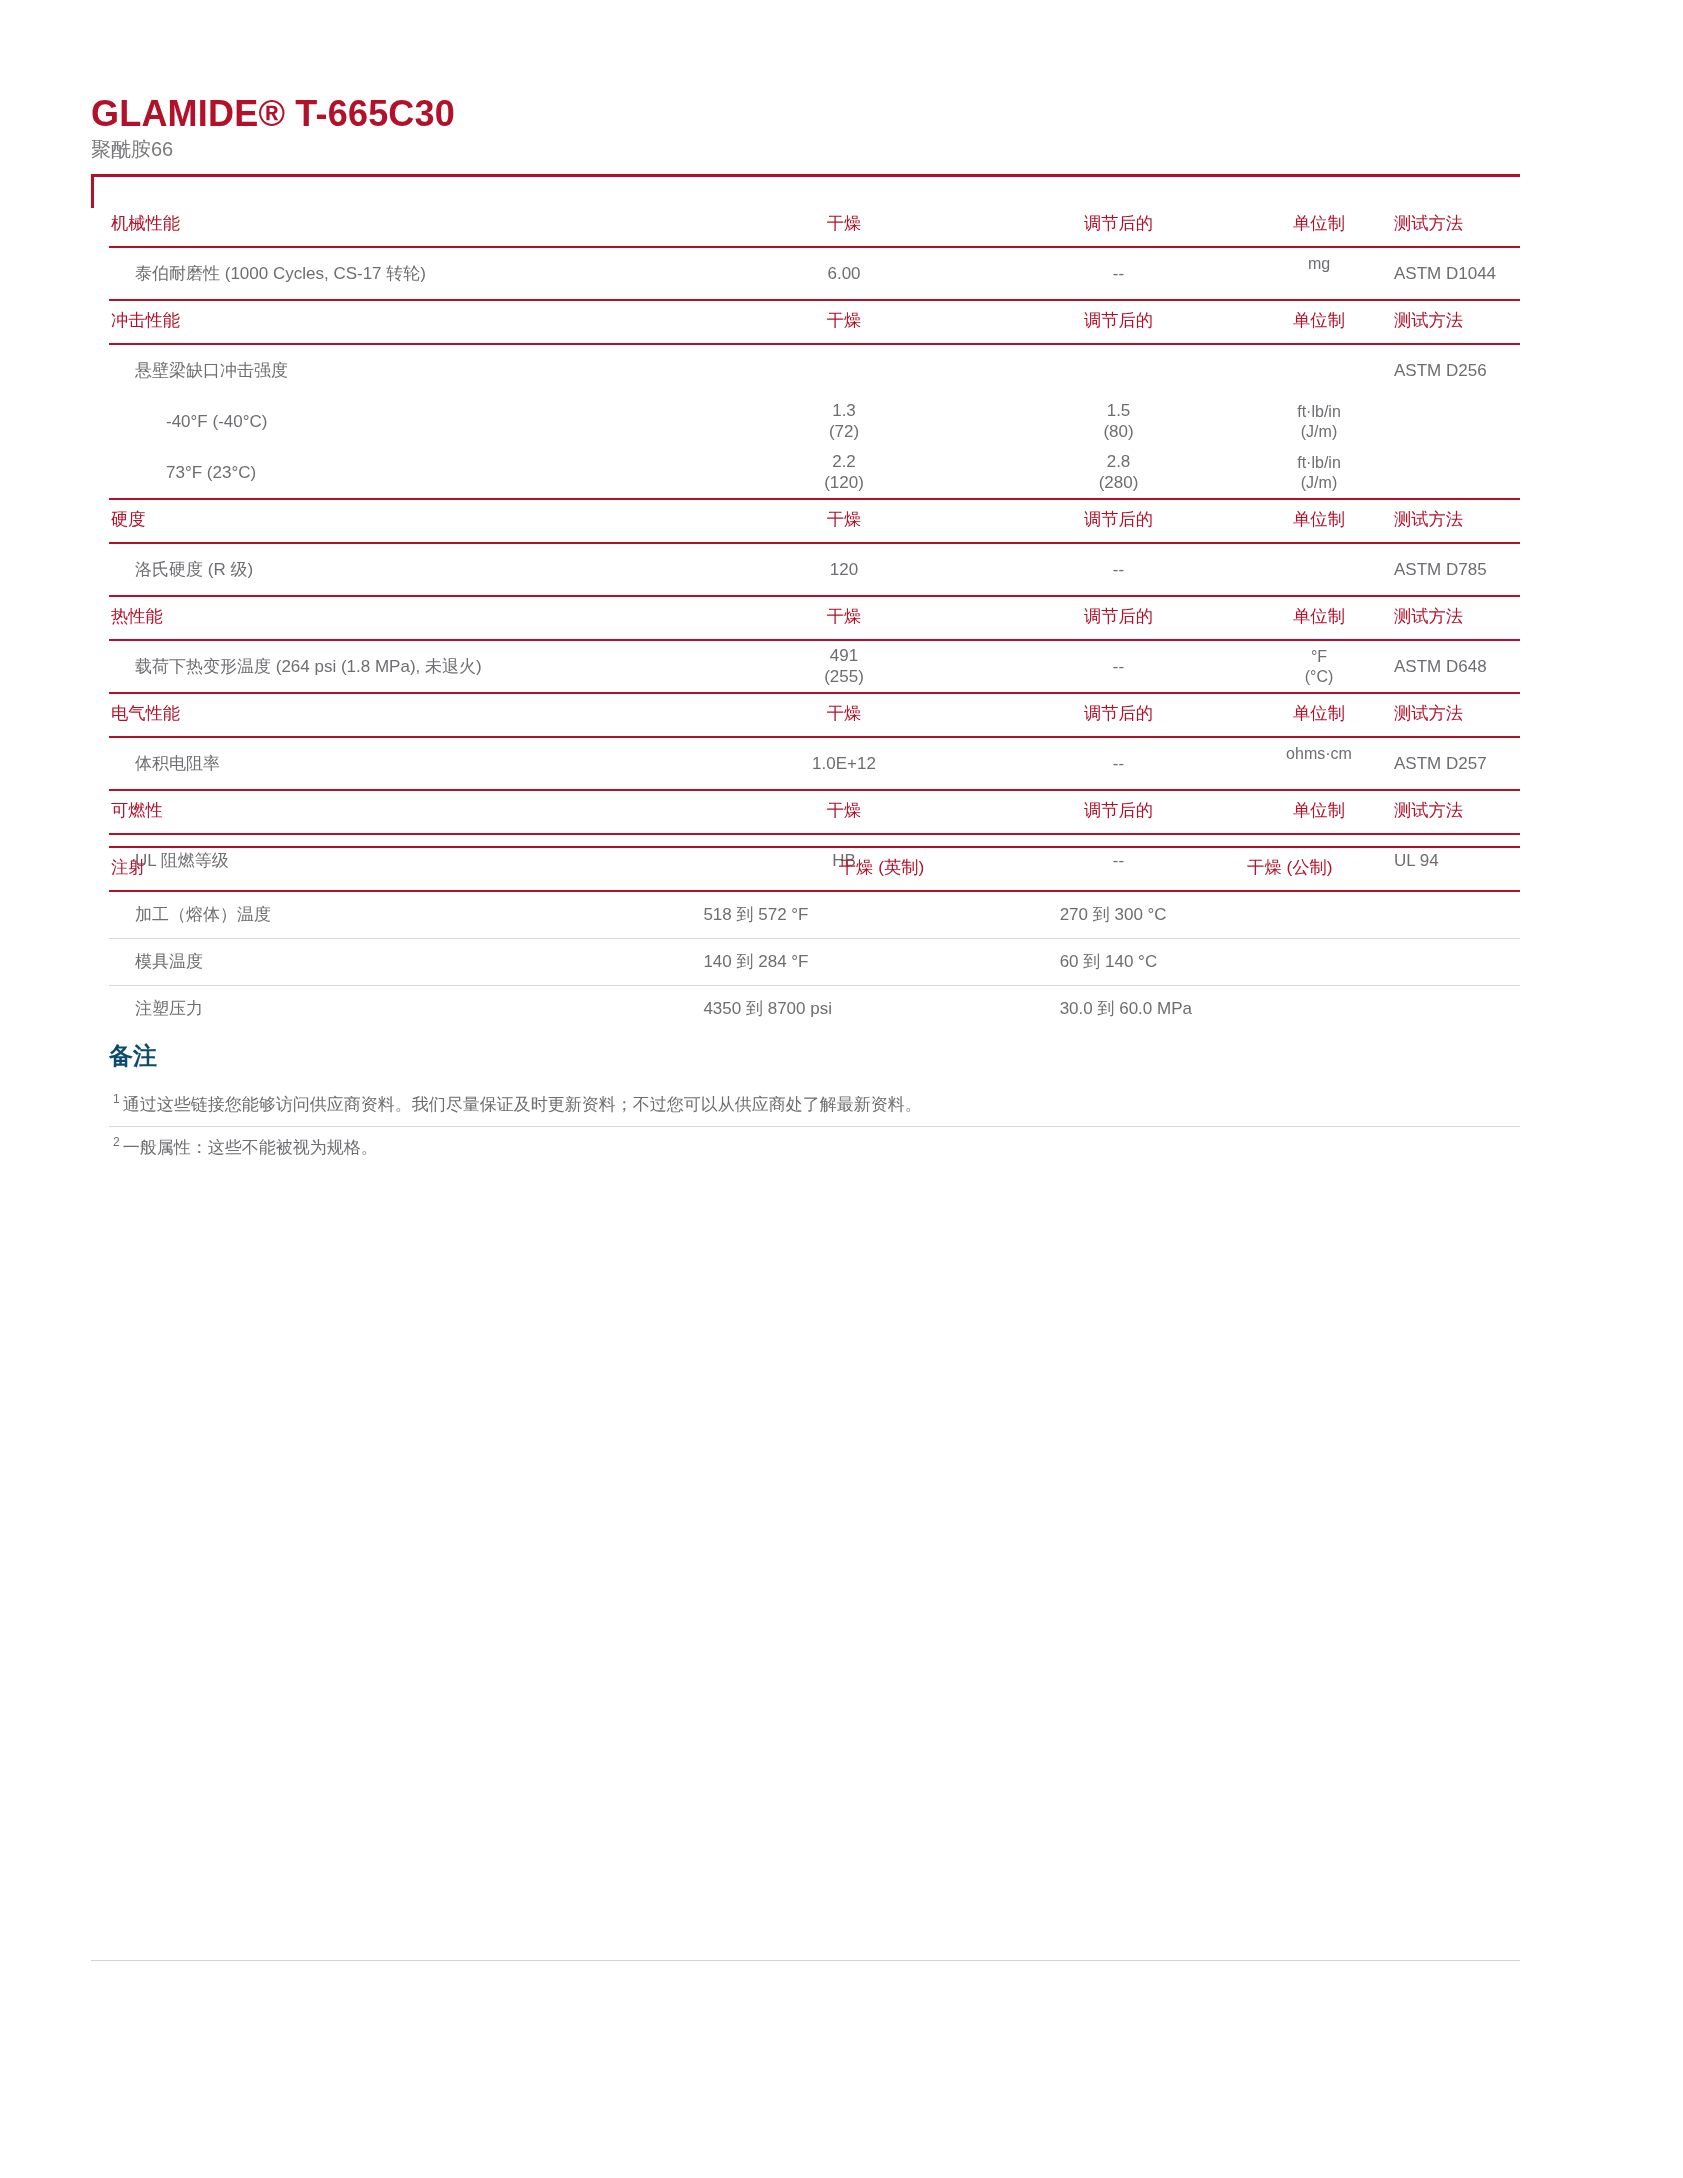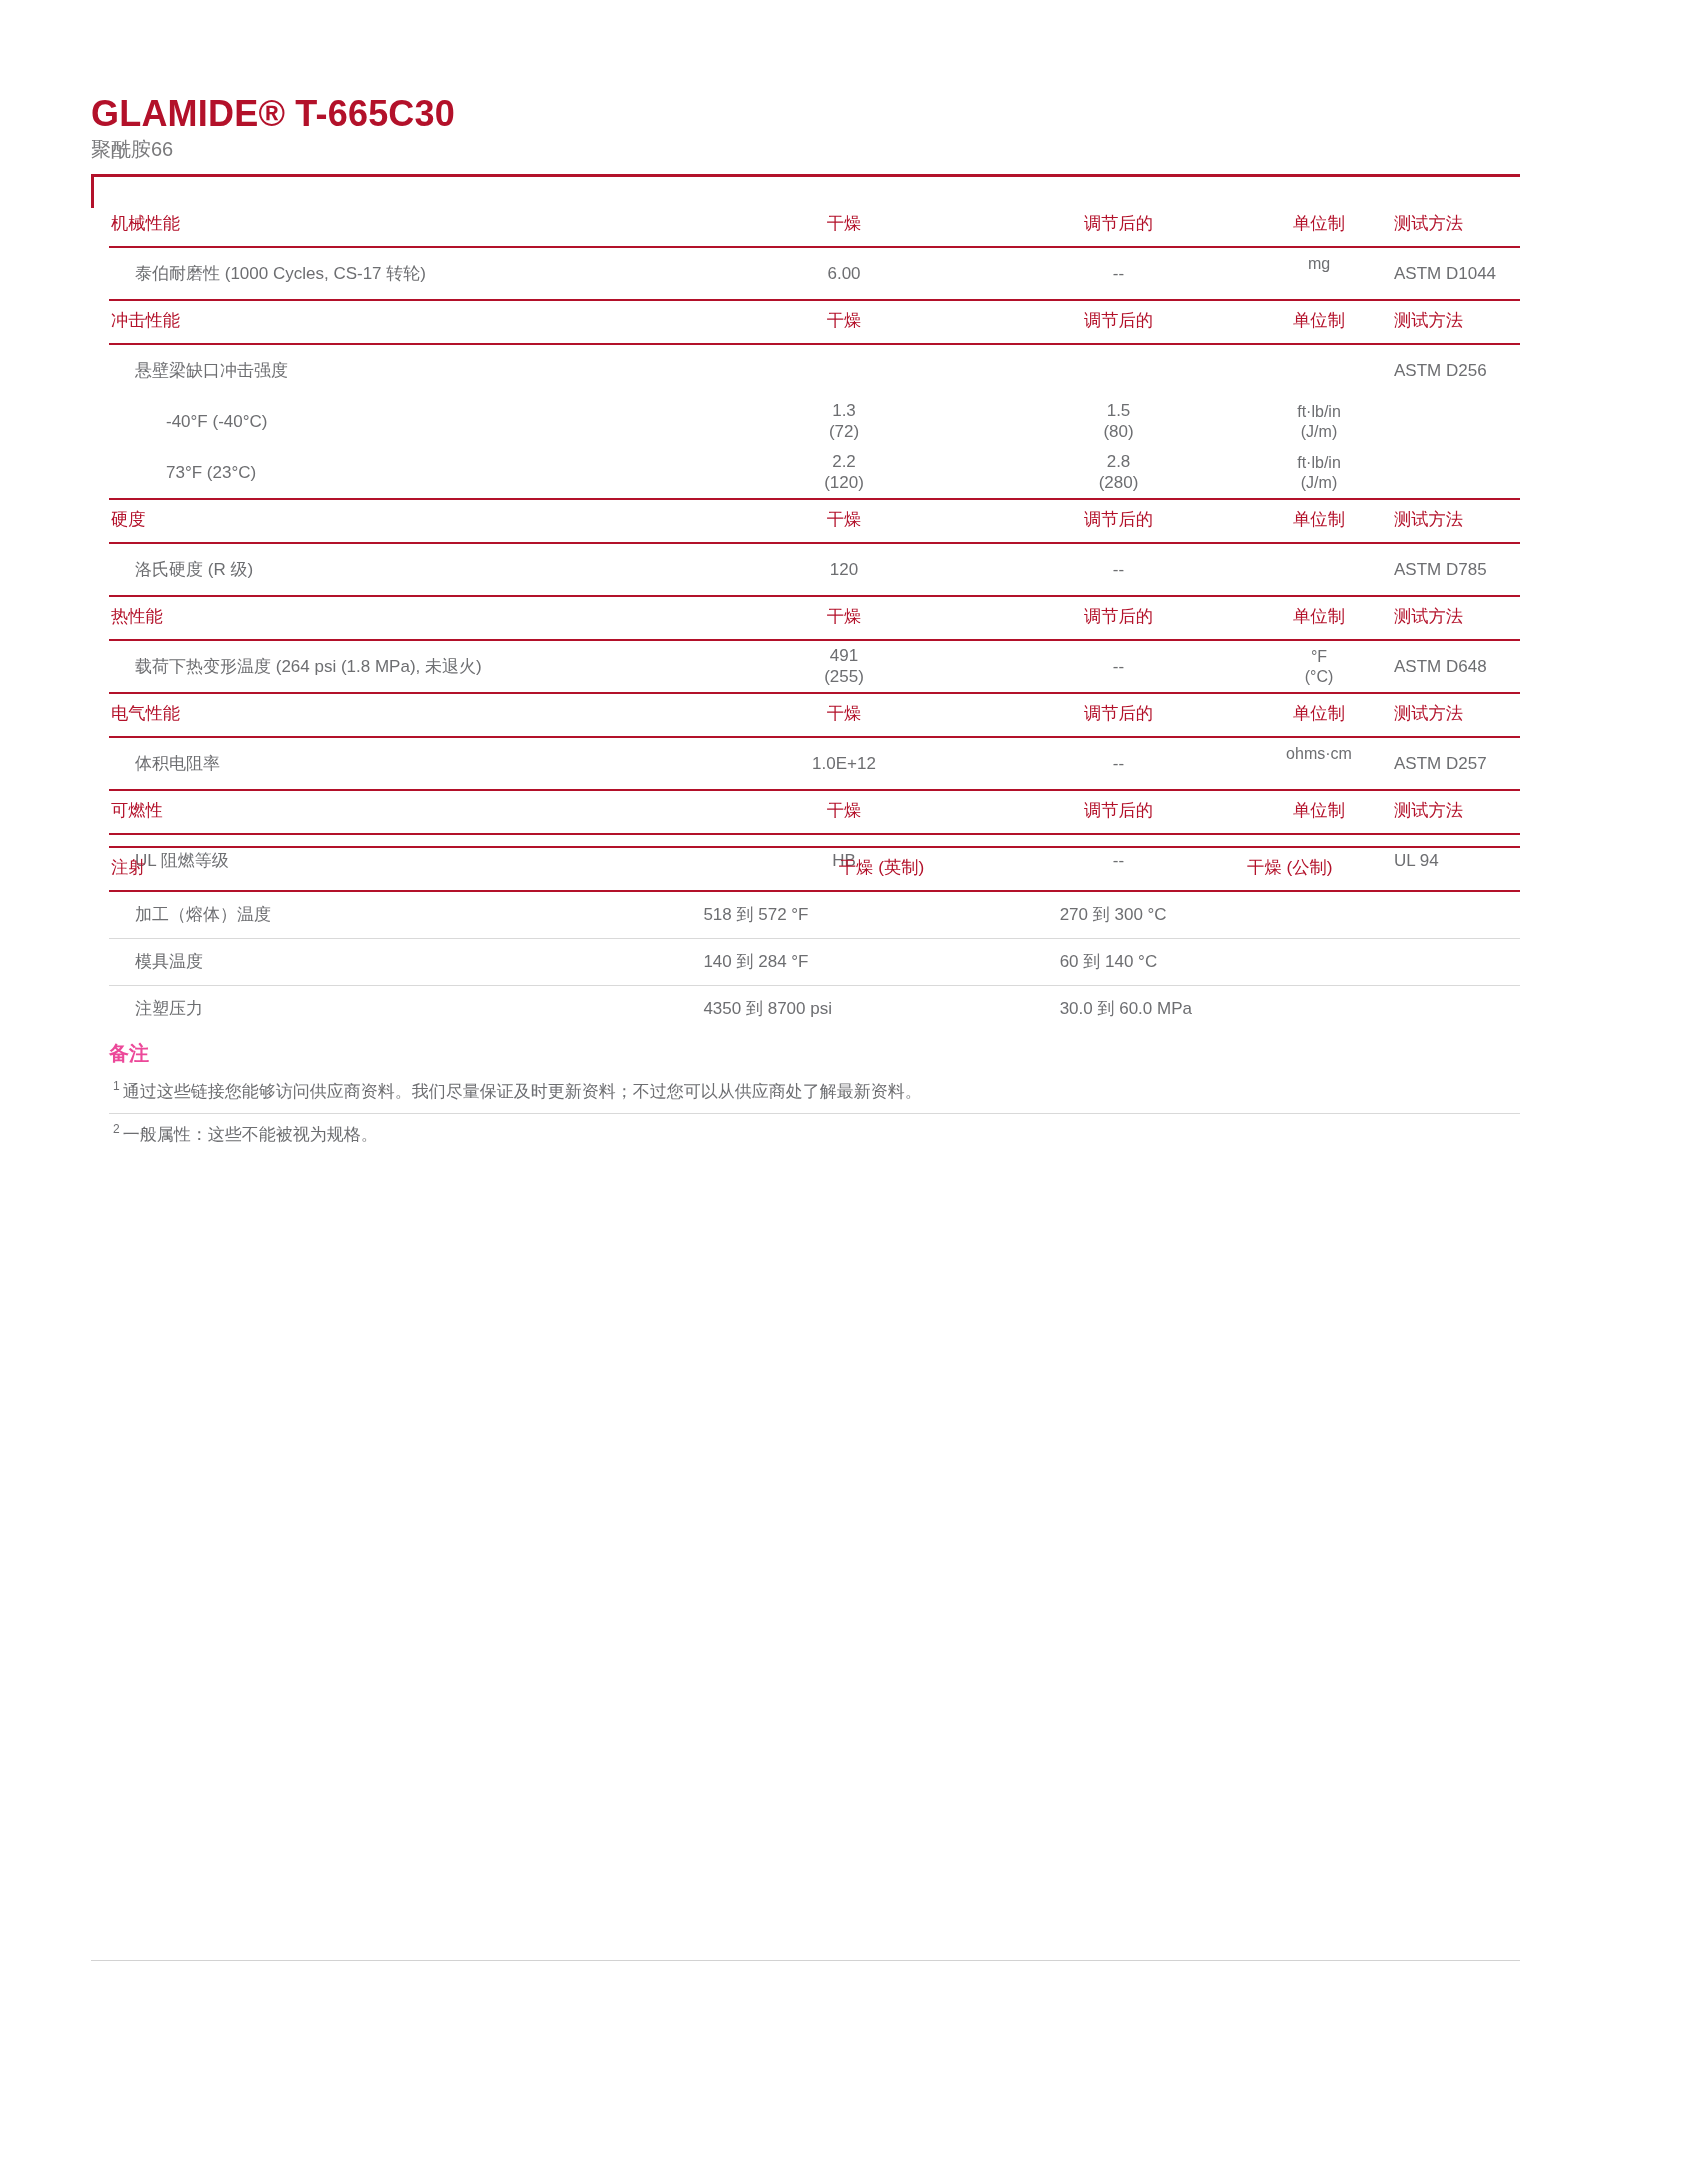--- a/index.html
+++ b/index.html
@@ -159,24 +159,24 @@
   .inject tr.section-head td.val { text-align: center; }
 
   
   .notes {
     position: absolute;
     left: 109px;
     top: 1040px;
     width: 1411px;
   }
   .notes-title {
-    font-size: 20px;
+    font-size: 24px;
     font-weight: bold;
-    color: #ec4899;
-    margin: 0 0 4px 0;
+    color: #0c4a6e;
+    margin: 0 0 12px 0;
   }
   .note-row {
     font-size: 17px;
     color: #6d6e71;
     padding: 7px 0 9px 4px;
     border-bottom: 1px solid #d9d9d9;
     line-height: 1.35;
   }
   .note-row:last-child { border-bottom: none; }
   .note-row sup {

